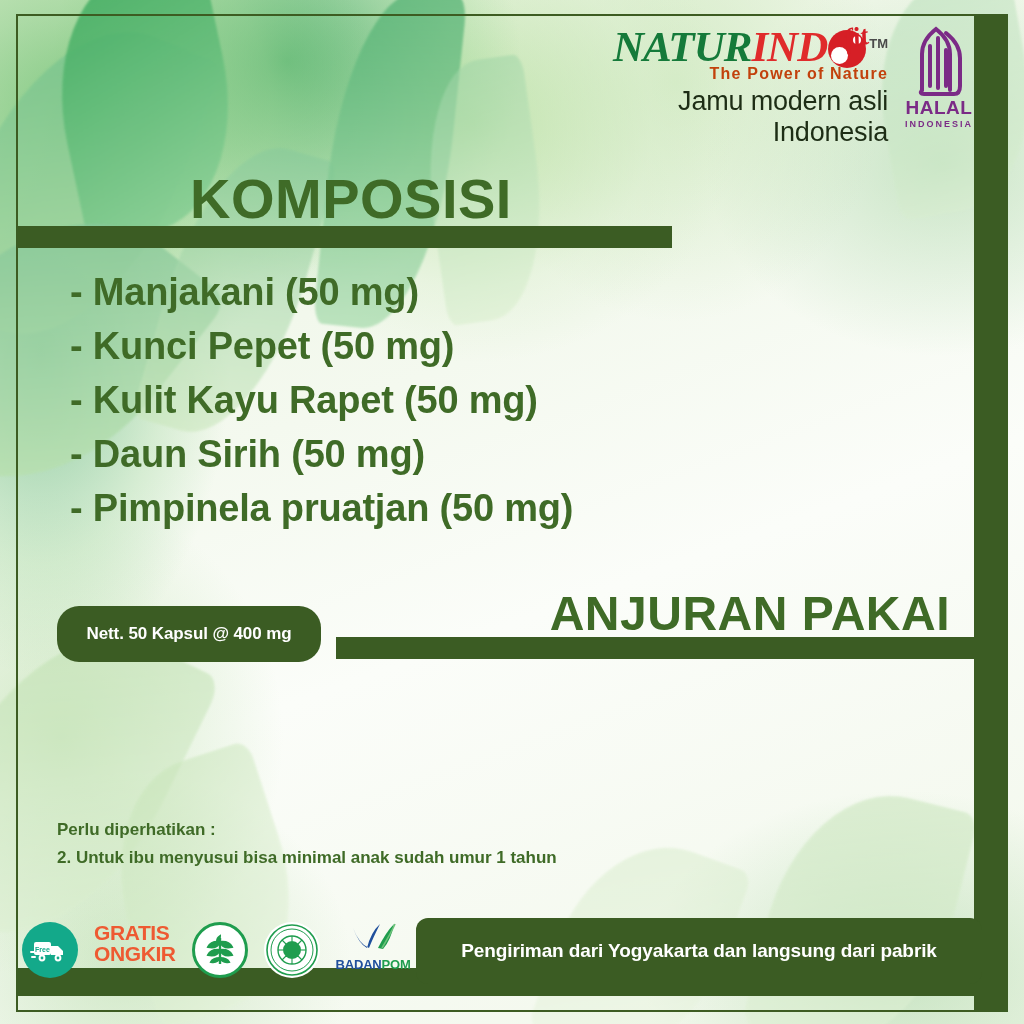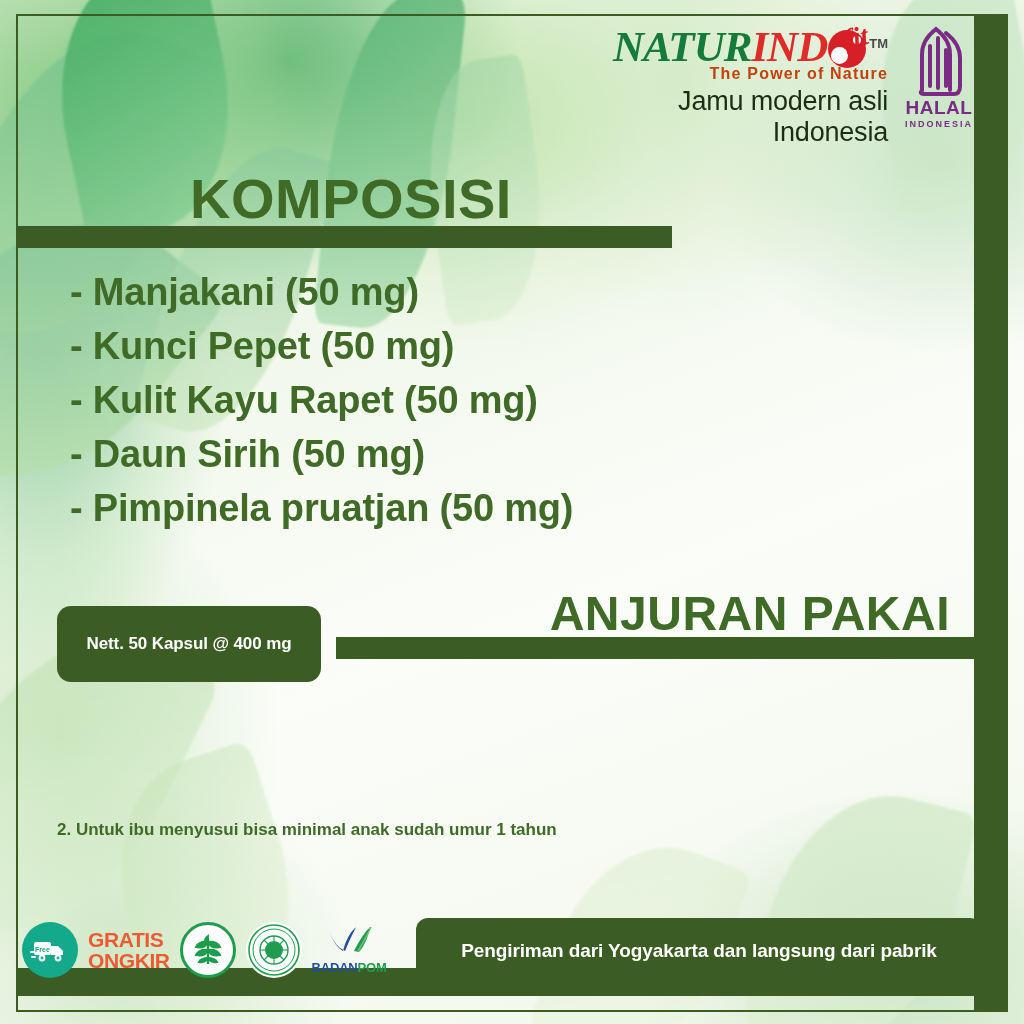--- a/index.html
+++ b/index.html
@@ -173,22 +173,22 @@
   }
   .ingredient {
     font-size:38px; font-weight:bold; color:#3f6b27;
     line-height:1.42; letter-spacing:-.2px;
     white-space:nowrap;
   }
 
   
   .nett-badge {
     position:absolute; left:57px; top:606px;
-    width:264px; height:76px;
-    background:#3b5c23; border-radius:14px;
+    width:264px; height:56px;
+    background:#3b5c23; border-radius:22px;
     display:flex; align-items:center; justify-content:center;
     color:#ffffff; font-size:17px; font-weight:bold;
     letter-spacing:-.1px;
   }
 
   
   .dosage {
     position:absolute; left:380px; top:682px;
     width:590px;
   }
@@ -205,21 +205,21 @@
     position:absolute; left:57px; top:816px;
   }
   .note-line {
     font-size:17px; font-weight:bold; color:#3f6b27;
     line-height:1.62; white-space:nowrap;
   }
 
   
   .badges {
     position:absolute; left:22px; top:922px;
-    display:flex; align-items:center; gap:10px;
+    display:flex; gap:16px;
   }
   .badge-free {
     width:56px; height:56px; border-radius:50%;
     background:#13a98a;
     display:flex; align-items:center; justify-content:center;
   }
   .badge-gratis {
     font-weight:bold; font-size:21px; color:#ee5a32;
     line-height:1.02; letter-spacing:-.4px;
   }
@@ -313,20 +313,21 @@
     <div class="ingredient">- Pimpinela pruatjan (50 mg)</div>
   </div>
 
   <div class="nett-badge">Nett. 50 Kapsul @ 400 mg</div>
 
   <div class="h-anjuran">ANJURAN PAKAI</div>
   <div class="bar-anjuran"></div>
 
 
   <div class="notes">
+    <div class="note-line">Perlu diperhatikan :</div>
     <div class="note-line">2. Untuk ibu menyusui bisa minimal anak sudah umur 1 tahun</div>
   </div>
 
   <div class="badges">
     <div class="badge-free">
       <svg width="40" height="30" viewBox="0 0 40 30">
         <rect x="4" y="7" width="17" height="13" rx="2" fill="#ffffff"></rect>
         <path d="M21 11 h7 l5 5 v4 h-12 z" fill="#ffffff"></path>
         <circle cx="12" cy="23" r="3.4" fill="#ffffff"></circle>
         <circle cx="28" cy="23" r="3.4" fill="#ffffff"></circle>

